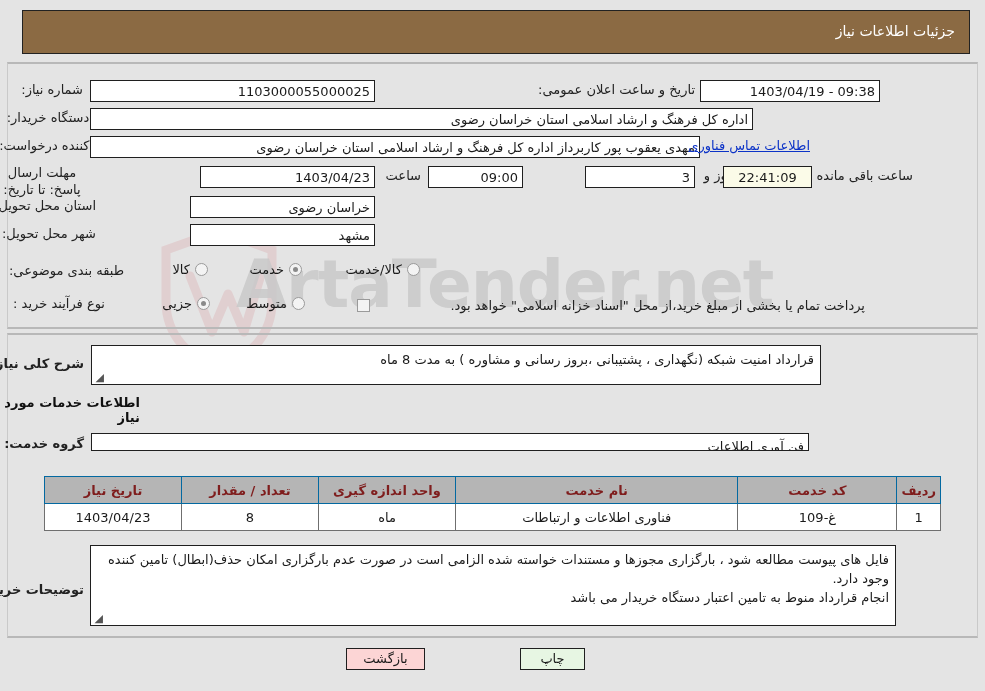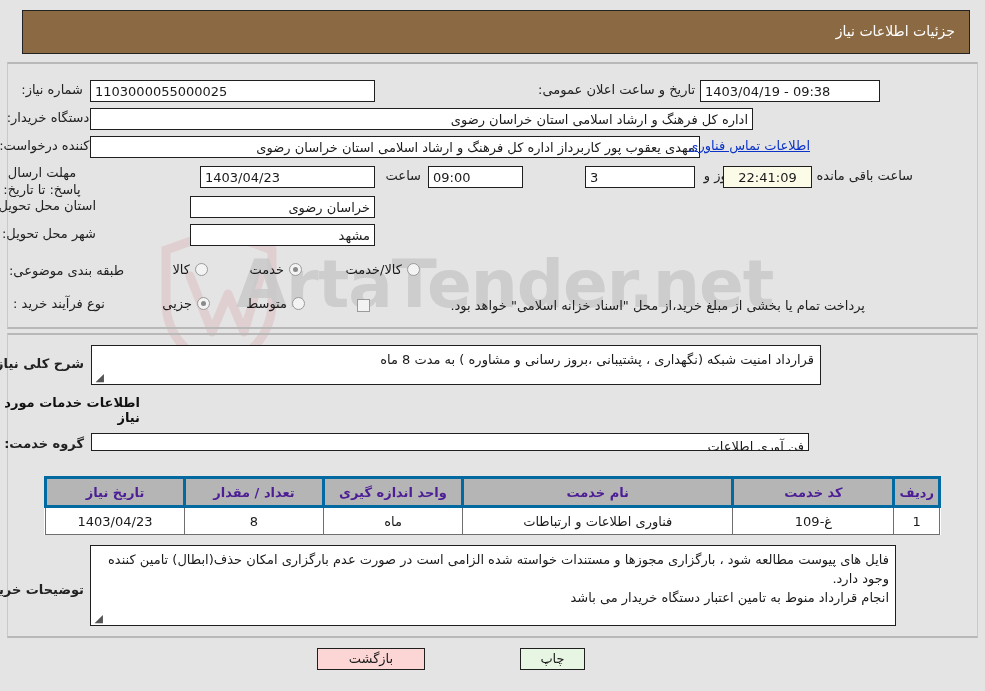--- a/index.html
+++ b/index.html
@@ -114,21 +114,21 @@
     border: 1px solid #1f1f1f;
     font-size: 13px;
     color: #1a1a1a;
     padding: 1px 4px 0 4px;
     line-height: 20px;
     height: 22px;
     white-space: nowrap;
     overflow: hidden;
     z-index: 4;
   }
-  .fld-center { text-align: left; }
+  .fld-center { text-align: right; }
   .fld-right  { text-align: right; }
   .fld-countdown {
     background: #fbfbe8;
     text-align: center;
   }
   .link {
     position: absolute;
     font-size: 13px;
     color: #0c33c7;
     text-decoration: underline;
@@ -221,22 +221,22 @@
     left: 44px;
     top: 476px;
     width: 897px;
     border-collapse: collapse;
     font-size: 13px;
     z-index: 4;
     background: #ffffff;
   }
   #svc-table th {
     background: #b5b5b5;
-    border: 3px solid #0369a1;
-    color: #4c1d95;
+    border: 1px solid #0369a1;
+    color: #7f1d1d;
     font-weight: bold;
     height: 26px;
     padding: 0 4px;
     text-align: center;
     white-space: nowrap;
   }
   #svc-table td {
     background: #ffffff;
     border: 1px solid #6f6f6f;
     color: #1a1a1a;
@@ -372,16 +372,16 @@
     </tbody>
   </table>
 
   <div class="lbl lbl-bold" style="right:901px; top:582px;">توضیحات خریدار:</div>
   <div class="ta" style="right:89px; top:545px; width:806px; height:81px; text-align:right;">
     <span class="ta-line">فایل های پیوست مطالعه شود ، بارگزاری مجوزها و مستندات خواسته شده الزامی است در صورت عدم بارگزاری امکان حذف(ابطال) تامین کننده وجود دارد.</span>
     <span class="ta-line">انجام قرارداد منوط به تامین اعتبار دستگاه خریدار می باشد</span>
     <span class="grip">◢</span>
   </div>
 
-  <div class="btn" id="btn-back" style="right:560px; top:648px; width:108px;">بازگشت</div>
+  <div class="btn" id="btn-back" style="right:560px; top:648px; width:79px;">بازگشت</div>
   <div class="btn" id="btn-print" style="right:400px; top:648px; width:65px;">چاپ</div>
 
 </div>
 
 </body></html>

